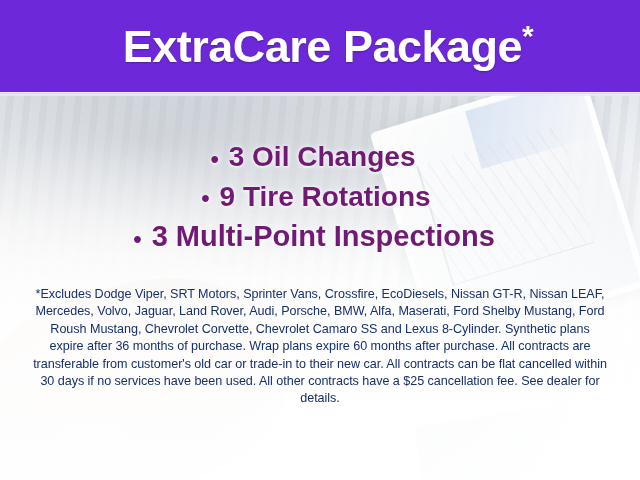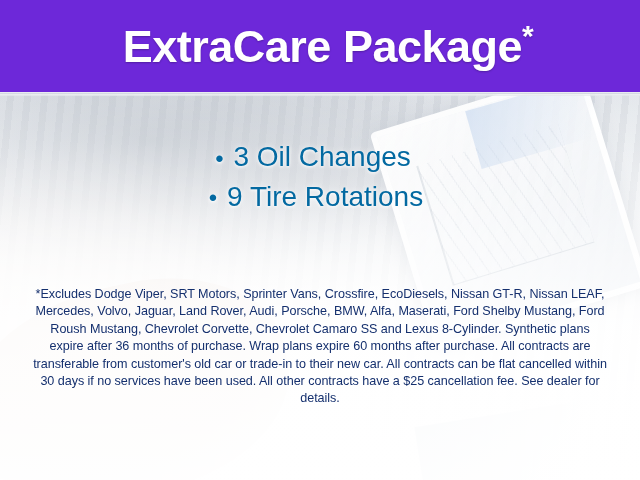--- a/index.html
+++ b/index.html
@@ -136,23 +136,23 @@
 
   
   .benefits {
     position: absolute;
     left: 0; top: 138px;
     width: 640px;
     z-index: 4;
     text-align: center;
   }
   .benefit-line {
-    color: #0369a1;
+    color: #701a75;
     font-size: 28px;
-    font-weight: normal;
+    font-weight: bold;
     line-height: 38px;
     white-space: nowrap;
     text-shadow: 0 1px 3px rgba(255,255,255,0.9), 0 0 6px rgba(255,255,255,0.8);
   }
   .benefit-line .dot {
     font-size: 24px;
     vertical-align: middle;
     padding-right: 2px;
   }
   .benefit-line.line-1 { padding-right: 14px; }
@@ -187,17 +187,18 @@
   <div class="bg-veil"></div>
 
   <div class="header-bar">
     <div class="header-title"><span>ExtraCare Package</span><span class="star">*</span></div>
   </div>
   <div class="header-underline"></div>
 
   <div class="benefits">
     <div class="benefit-line line-1"><span class="dot">•</span> <span>3 Oil Changes</span></div>
     <div class="benefit-line line-2"><span class="dot">•</span> <span>9 Tire Rotations</span></div>
+    <div class="benefit-line line-3"><span class="dot">•</span> <span>3 Multi-Point Inspections</span></div>
   </div>
 
   <div class="disclaimer">*Excludes Dodge Viper, SRT Motors, Sprinter Vans, Crossfire, EcoDiesels, Nissan GT-R, Nissan LEAF, Mercedes, Volvo, Jaguar, Land Rover, Audi, Porsche, BMW, Alfa, Maserati, Ford Shelby Mustang, Ford Roush Mustang, Chevrolet Corvette, Chevrolet Camaro SS and Lexus 8-Cylinder. Synthetic plans expire after 36 months of purchase. Wrap plans expire 60 months after purchase. All contracts are transferable from customer's old car or trade-in to their new car. All contracts can be flat cancelled within 30 days if no services have been used. All other contracts have a $25 cancellation fee. See dealer for details.</div>
 
 </div>
 
 </body></html>

